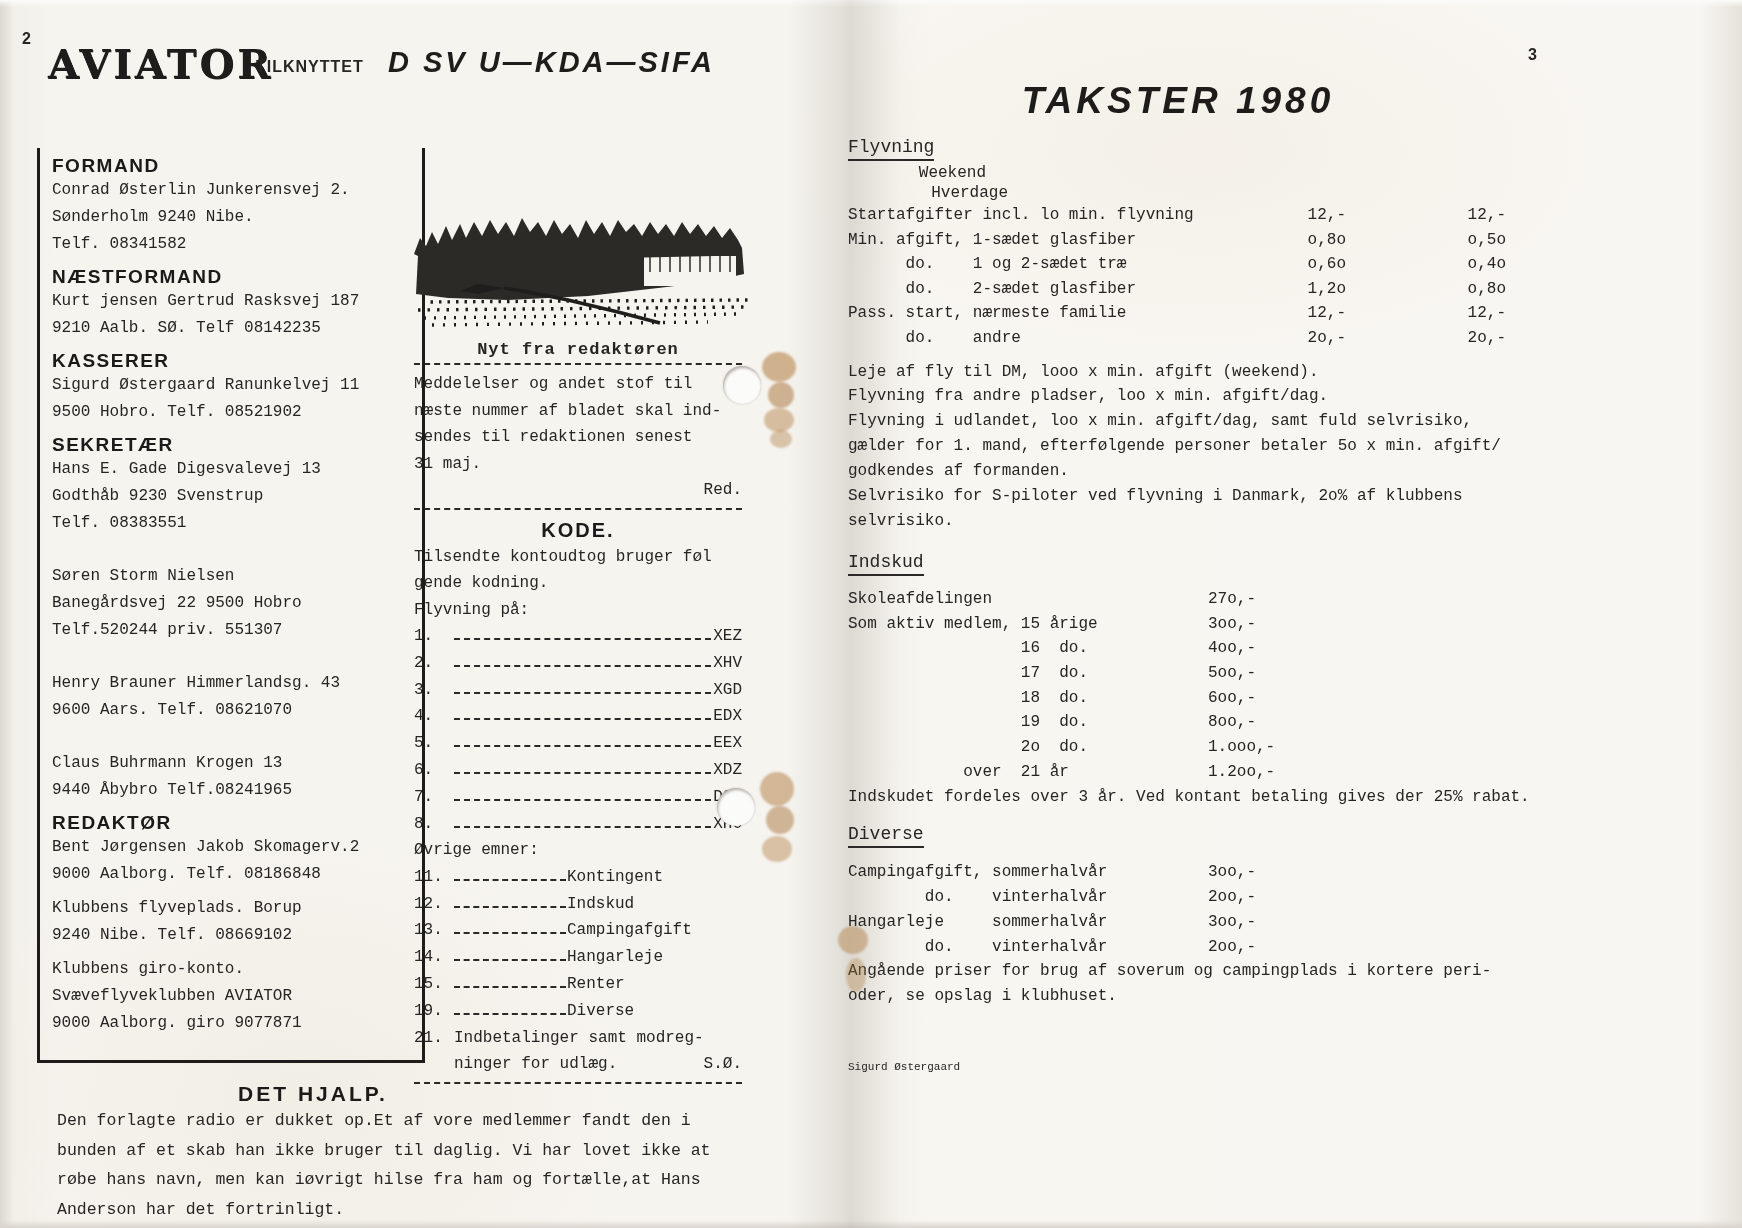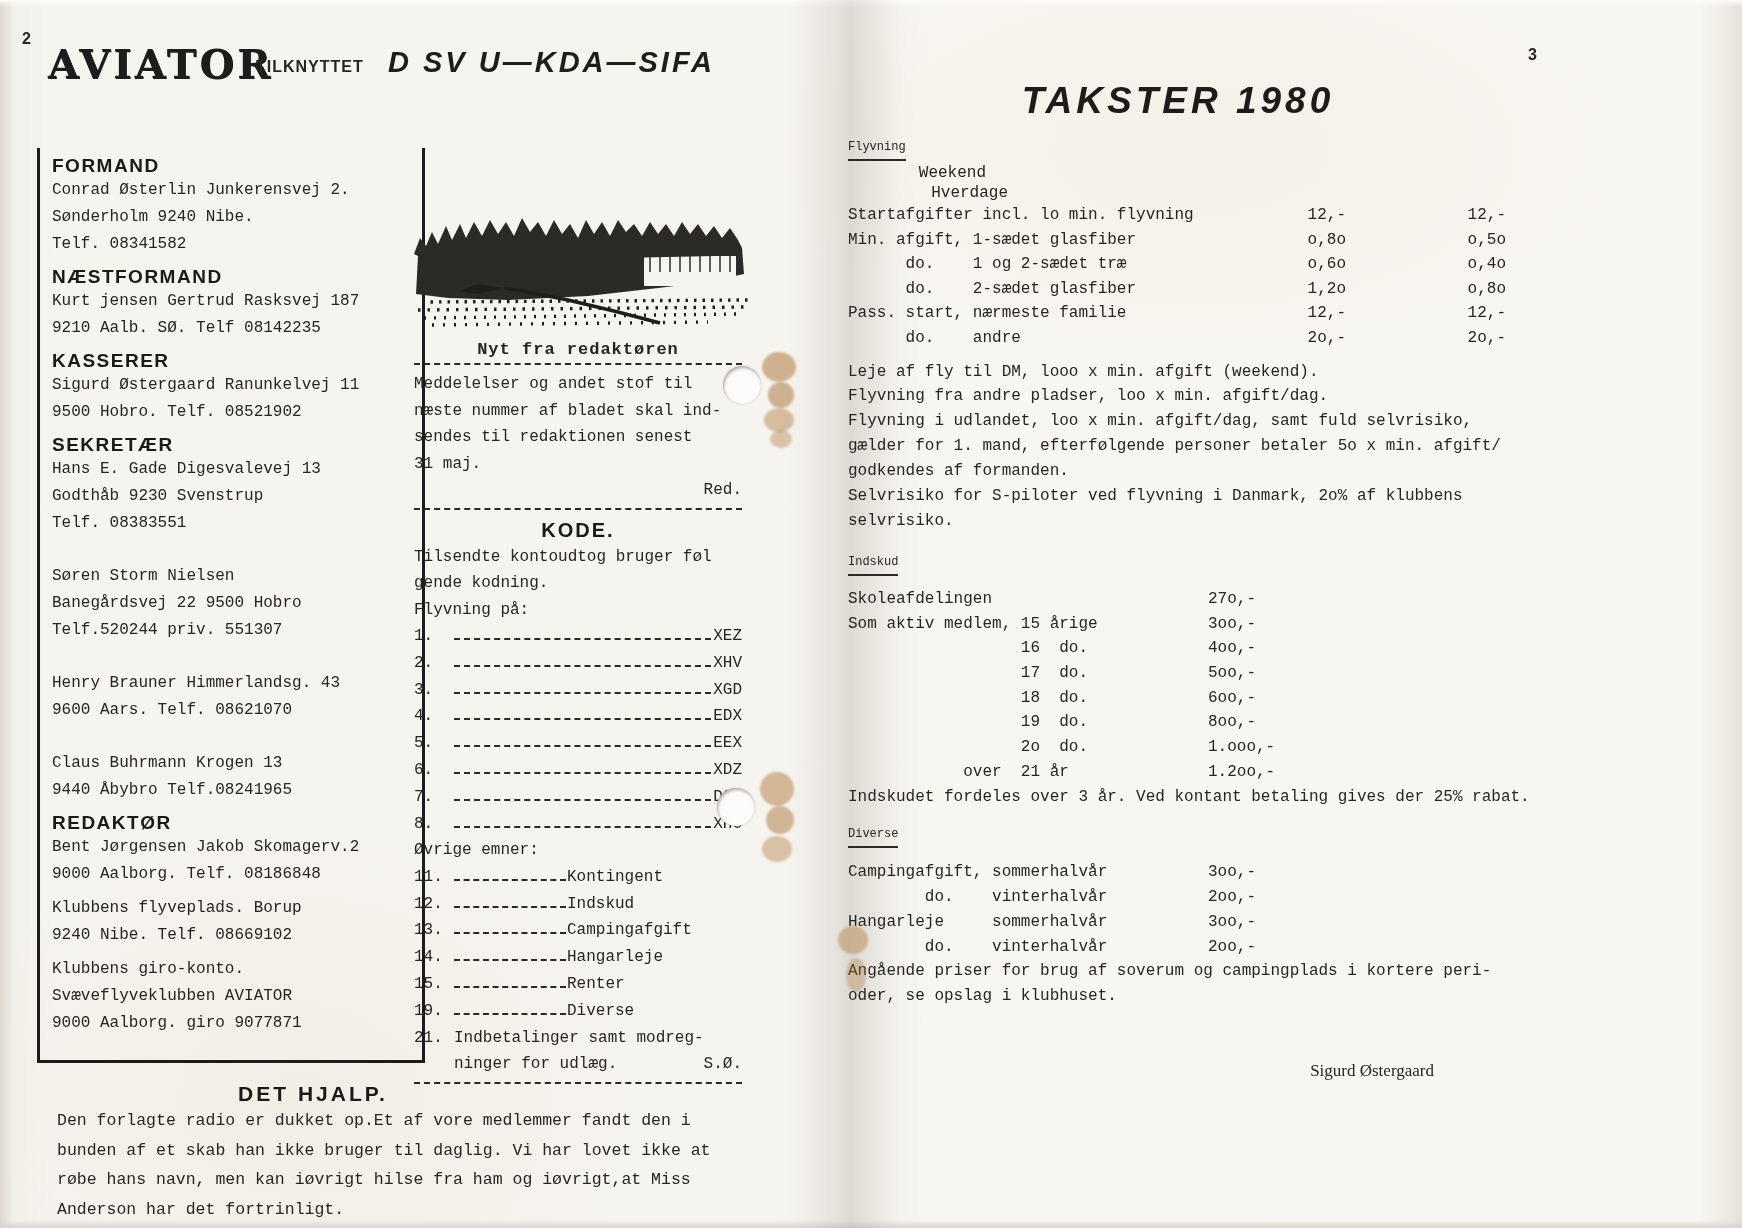--- a/index.html
+++ b/index.html
@@ -51,35 +51,35 @@
   .sig-right{margin-left:auto;padding-left:8px;}
 
   
   #det-hjalp{position:absolute;left:57px;top:1082px;width:700px;}
   #dh-head{width:512px;text-align:center;font-family:"Liberation Sans",sans-serif;font-weight:bold;font-size:21px;letter-spacing:3px;color:#1b1a18;}
   #det-hjalp .t16{line-height:29.5px;font-size:16.5px;}
 
   
   #rightpage{position:absolute;left:848px;top:80px;width:692px;}
   #takster-title{text-align:center;transform:translateX(-16px);font-family:"Liberation Sans",sans-serif;font-weight:bold;font-style:italic;font-size:37px;letter-spacing:4px;color:#1d1c1a;margin-bottom:14px;}
-  .uh{display:inline-block;border-bottom:2px solid #2a2927;padding-bottom:1px;font-size:12px;line-height:22px;}
+  .uh{display:inline-block;border-bottom:2px solid #2a2927;padding-bottom:1px;font-size:18px;line-height:22px;}
   .sec{margin-top:0;}
   .colheads{display:flex;font-size:16px;line-height:20px;margin-top:2px;flex-direction:column;}
   .colheads .spacer{width:360px;}
   .cw{width:138px;text-align:right;}
   .ch{width:160px;text-align:right;}
   .trow{display:flex;font-size:16px;line-height:24.6px;}
   .tl{width:360px;white-space:pre;}
   .tw{width:138px;text-align:right;white-space:pre;}
   .th2{width:160px;text-align:right;white-space:pre;}
   .note{font-size:16px;line-height:24.9px;white-space:pre;}
   .irow{display:flex;font-size:16px;line-height:24.7px;}
   .il{width:360px;white-space:pre;}
   .iv{width:90px;text-align:left;white-space:pre;}
-  #signature{margin-top:52px;text-align:right;padding-right:106px;font-size:17px;font-family:Liberation Serif, serif;}
+  #signature{margin-top:52px;padding-right:106px;font-size:11px;}
 
   
   .hole{position:absolute;width:38px;height:38px;border-radius:50%;background:#fbfbf9;box-shadow:inset 1px 2px 3px rgba(90,80,70,0.45), 0 0 2px rgba(120,110,95,0.35);}
   .stain{position:absolute;border-radius:50%;filter:blur(1.2px);}
 </style>
 </head>
 <body>
 
 <div id="canvas">
   <div class="edge-top"></div>
@@ -269,21 +269,21 @@
         <span>ninger for udlæg.</span>
         <span class="sig-right">S.Ø.</span>
       </div>
     <div class="dashline"></div>
   </div>
 
   <div id="det-hjalp">
     <div id="dh-head">DET HJALP.</div>
     <div class="t16">Den forlagte radio er dukket op.Et af vore medlemmer fandt den i</div>
     <div class="t16">bunden af et skab han ikke bruger til daglig. Vi har lovet ikke at</div>
-    <div class="t16">røbe hans navn, men kan iøvrigt hilse fra ham og iøvrigt,at Miss</div>
+    <div class="t16">røbe hans navn, men kan iøvrigt hilse fra ham og fortælle,at Hans</div>
     <div class="t16">Anderson har det fortrinligt.</div>
   </div>
 
   <div id="rightpage">
     <div id="takster-title">TAKSTER  1980</div>
 
     <div class="sec">
       <span class="uh">Flyvning</span>
       <div class="colheads">
         <span class="spacer"></span>

